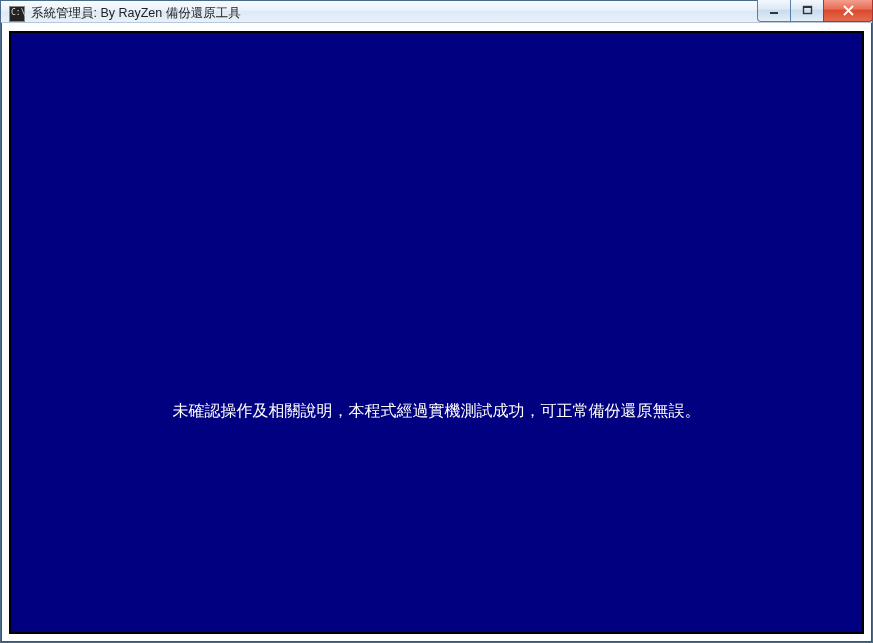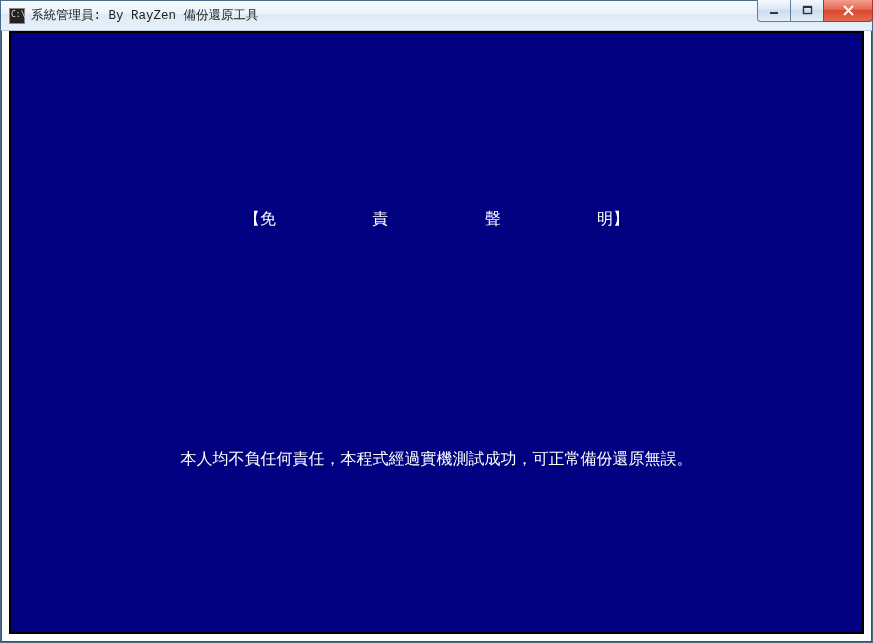--- a/index.html
+++ b/index.html
@@ -7,26 +7,25 @@
   body { background: linear-gradient(135deg, #cfe3f5 0%, #a8c7e3 100%); }
 
   .window {
     width: 873px; height: 643px; position: relative;
     background: #fff;
     border: 1px solid #4a6a8a;
     box-shadow: 0 0 0 1px #245a8f inset;
   }
 
   .titlebar {
-    height: 30px; width: 100%;
+    height: 22px; width: 100%;
     background: linear-gradient(to bottom, #f7fbff 0%, #eaf2fb 45%, #dde9f5 46%, #e8f1fa 100%);
     border-bottom: 1px solid #b7c7d8;
-    display: flex; align-items: center;
+    display: flex; align-items: flex-end;
     position: relative;
-    font-family: Liberation Mono, monospace;
   }
   .titlebar .app-icon {
     width: 16px; height: 16px; margin: 0 6px 0 8px;
     background: #222; position: relative; border: 1px solid #888;
   }
   .titlebar .app-icon::before {
     content: "C:\\"; color: #ddd; font: 8px/1 monospace;
     position: absolute; top: 2px; left: 1px;
   }
   .titlebar .title-text {
@@ -107,26 +106,25 @@
         </svg>
       </div>
     </div>
   </div>
 
   <div class="client">
     <div class="console-wrap">
       <div class="console-inner">
 <div class="blank-line"></div>
 <div class="blank-line"></div>
-<div class="center">【免          責          聲          明】</div>
 <div class="blank-line"></div>
 <div class="blank-line"></div>
 <div class="blank-line"></div>
 <div class="blank-line"></div>
-<div class="center">本人均不負任何責任，本程式經過實機測試成功，可正常備份還原無誤。</div>
+<div class="center">未確認操作及相關說明，本程式經過實機測試成功，可正常備份還原無誤。</div>
 <div class="blank-line"></div>
 <div class="blank-line"></div>
 
 
 
 
 
 
 
 

